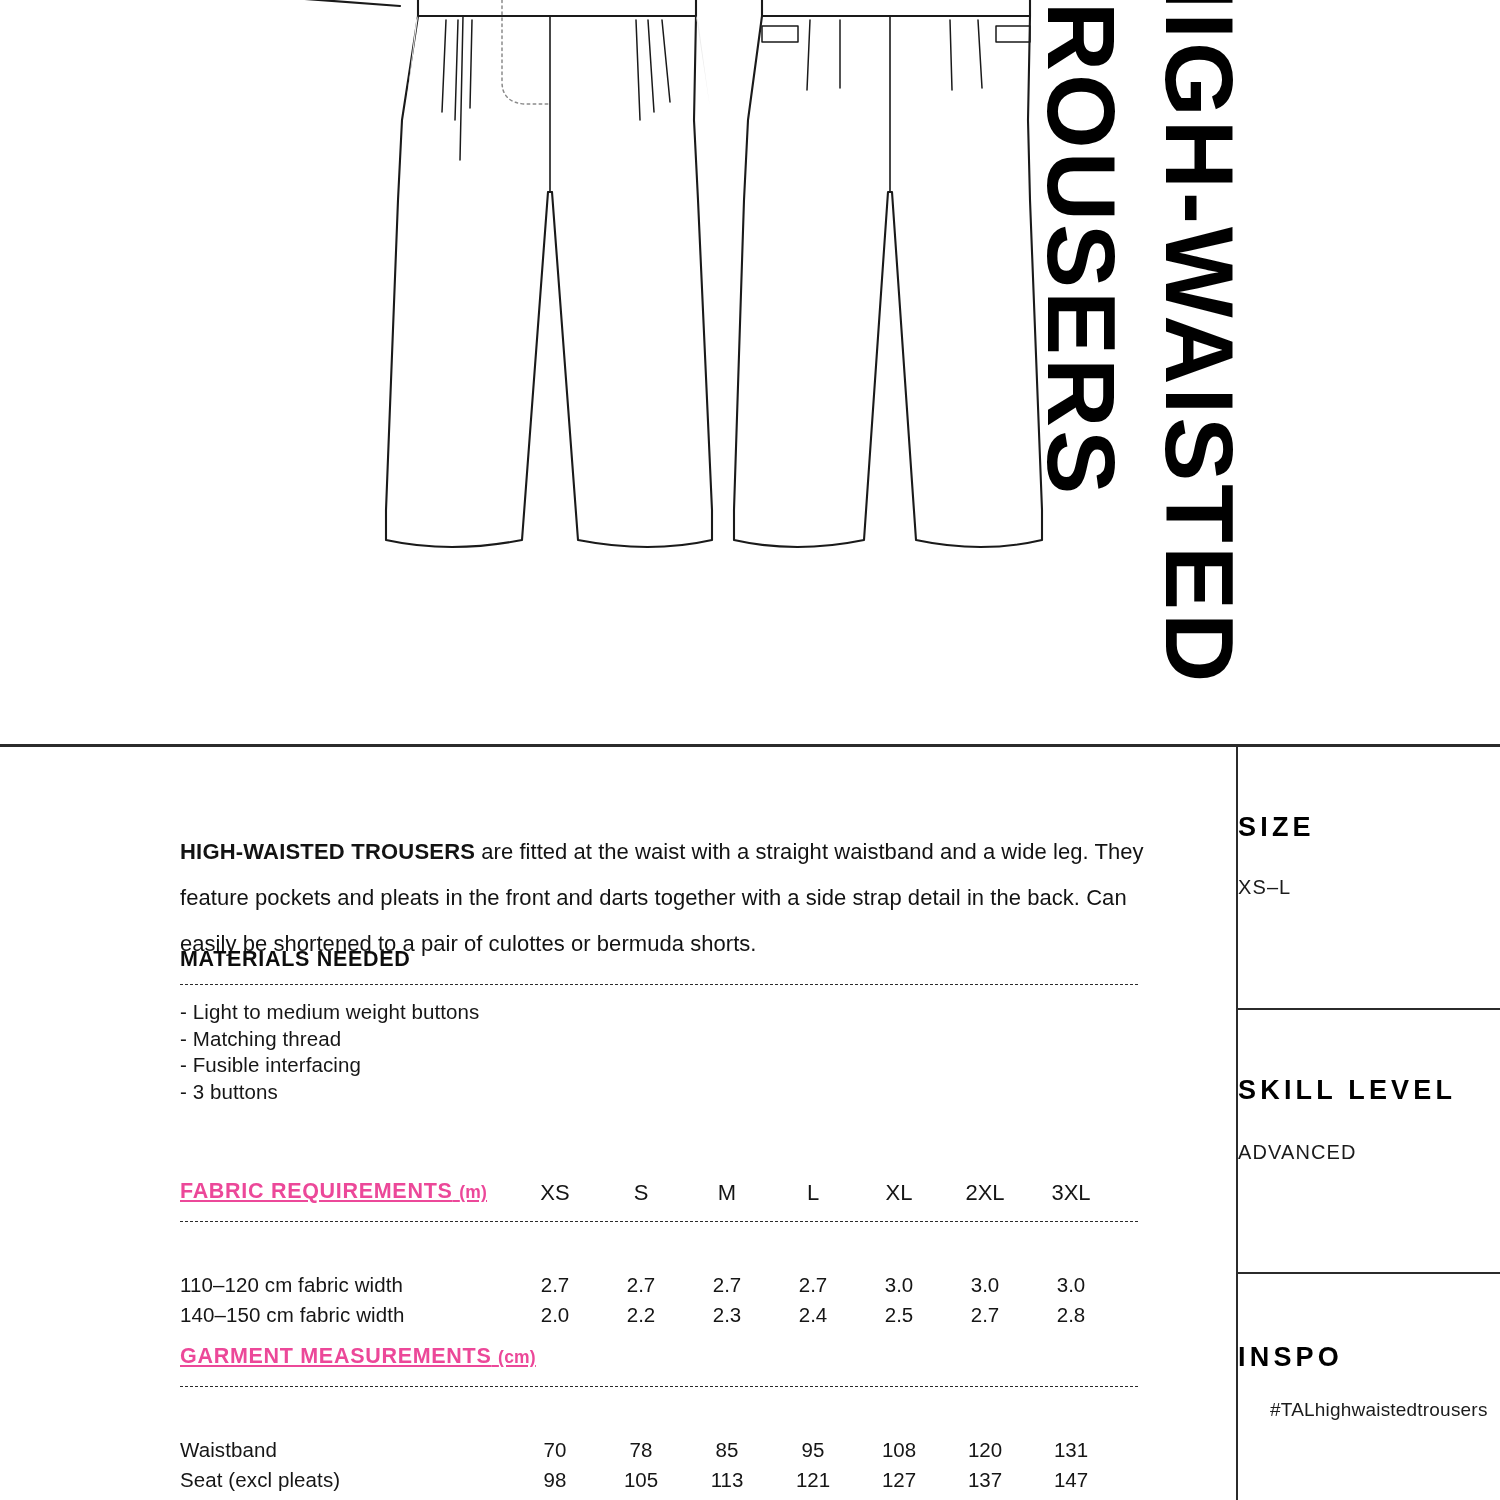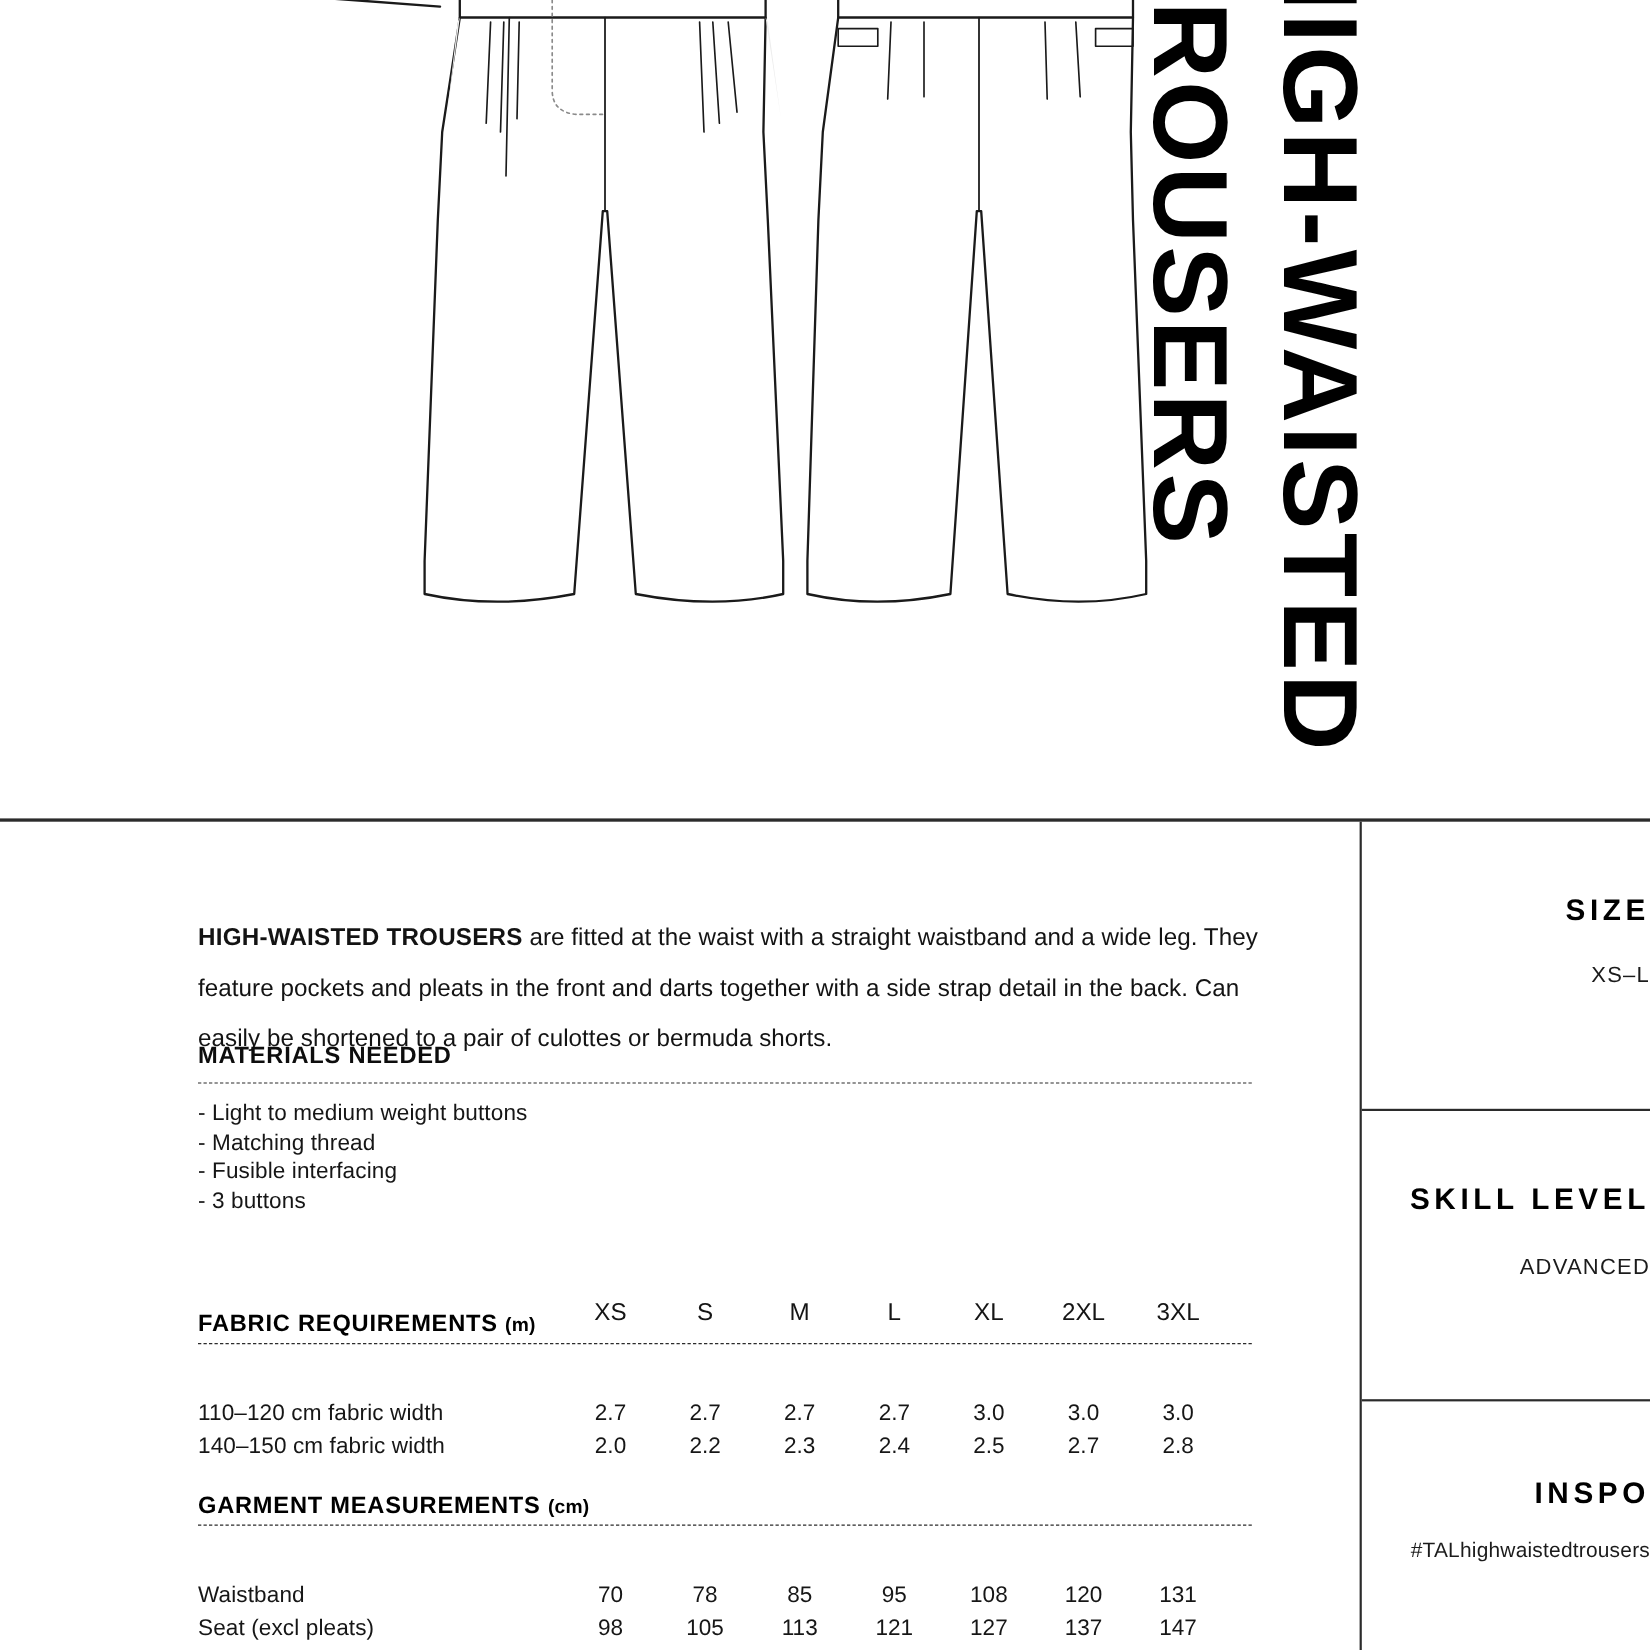--- a/index.html
+++ b/index.html
@@ -136,26 +136,27 @@
     position: absolute;
     left: 0; top: 597px;
     width: 1236px;
   }
   .tbl-head-row {
     position: relative;
     height: 34px;
   }
   .tbl-label-head {
     position: absolute;
-    left: 180px; top: 12px;
+    left: 180px; top: 0;
     font-size: 21.5px;
     font-weight: 700;
     letter-spacing: 0.7px;
-    color: #000000;
+    color: #ec4899;
     white-space: nowrap;
+    text-decoration: underline;
   }
   .tbl-label-head .unit {
     font-size: 17.5px;
     letter-spacing: 0.2px;
   }
   .size-col {
     position: absolute;
     top: 1px;
     width: 86px;
     text-align: center;
@@ -192,21 +193,21 @@
   
   #sidebar {
     position: absolute;
     left: 1238px; top: 747px;
     width: 262px; height: 753px;
   }
   .side-panel {
     position: absolute;
     left: 0;
     width: 262px;
-    text-align: right;
+    text-align: left;
   }
   .side-head {
     font-size: 27px;
     font-weight: 800;
     letter-spacing: 4.2px;
     color: #000000;
     margin: 0;
   }
   .side-value {
     font-size: 20px;

